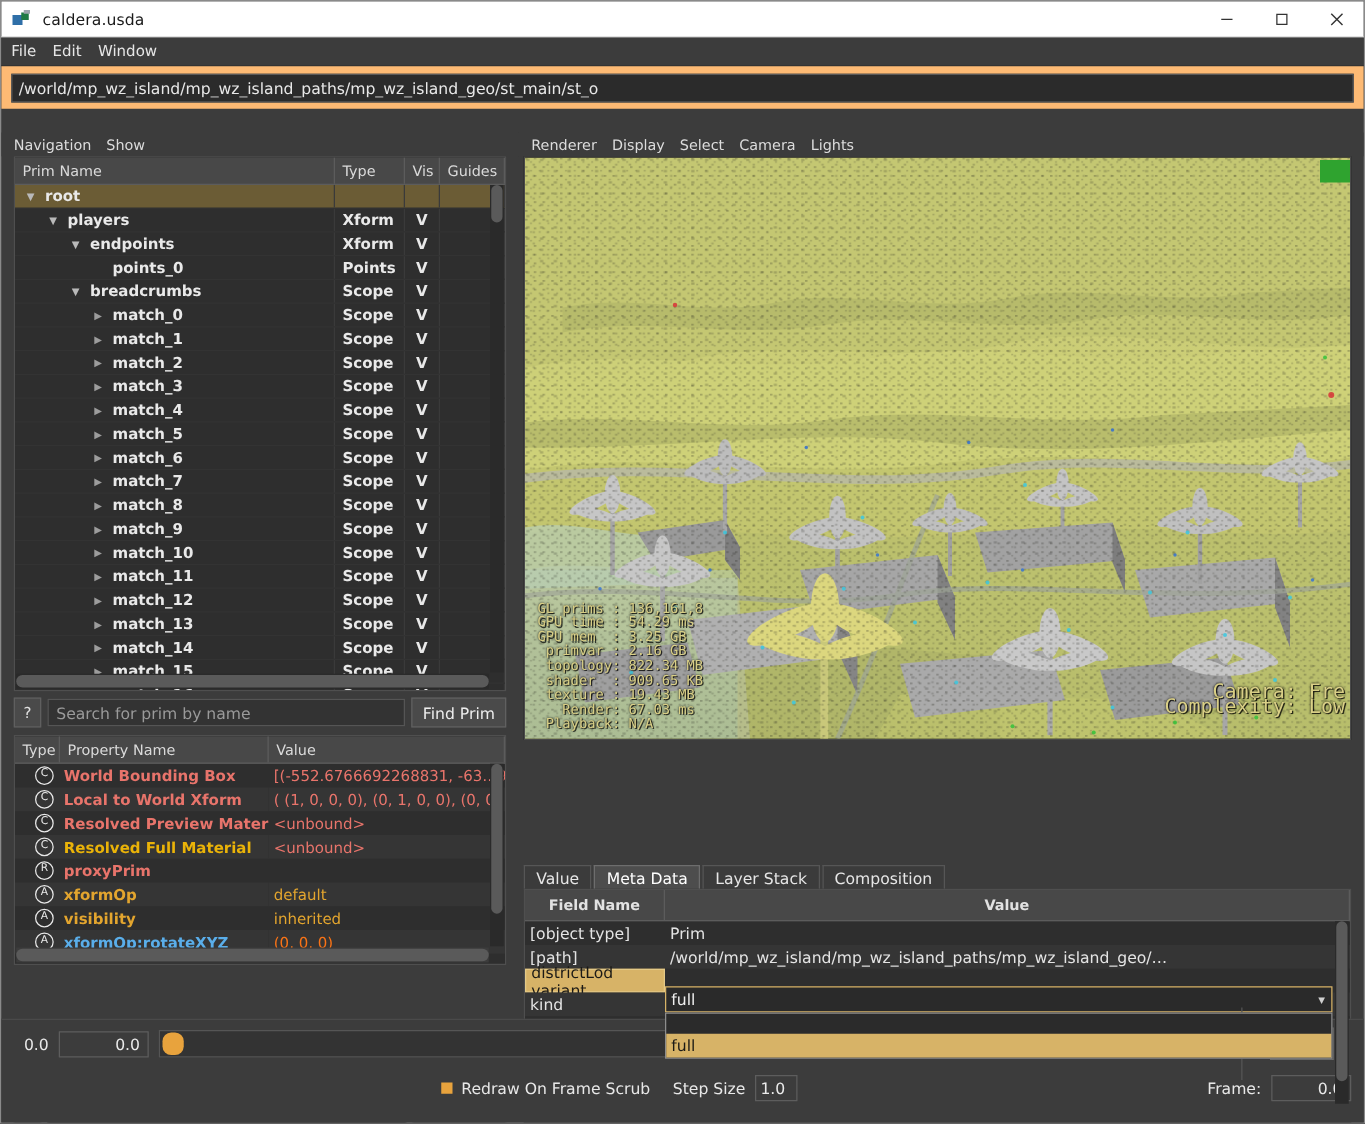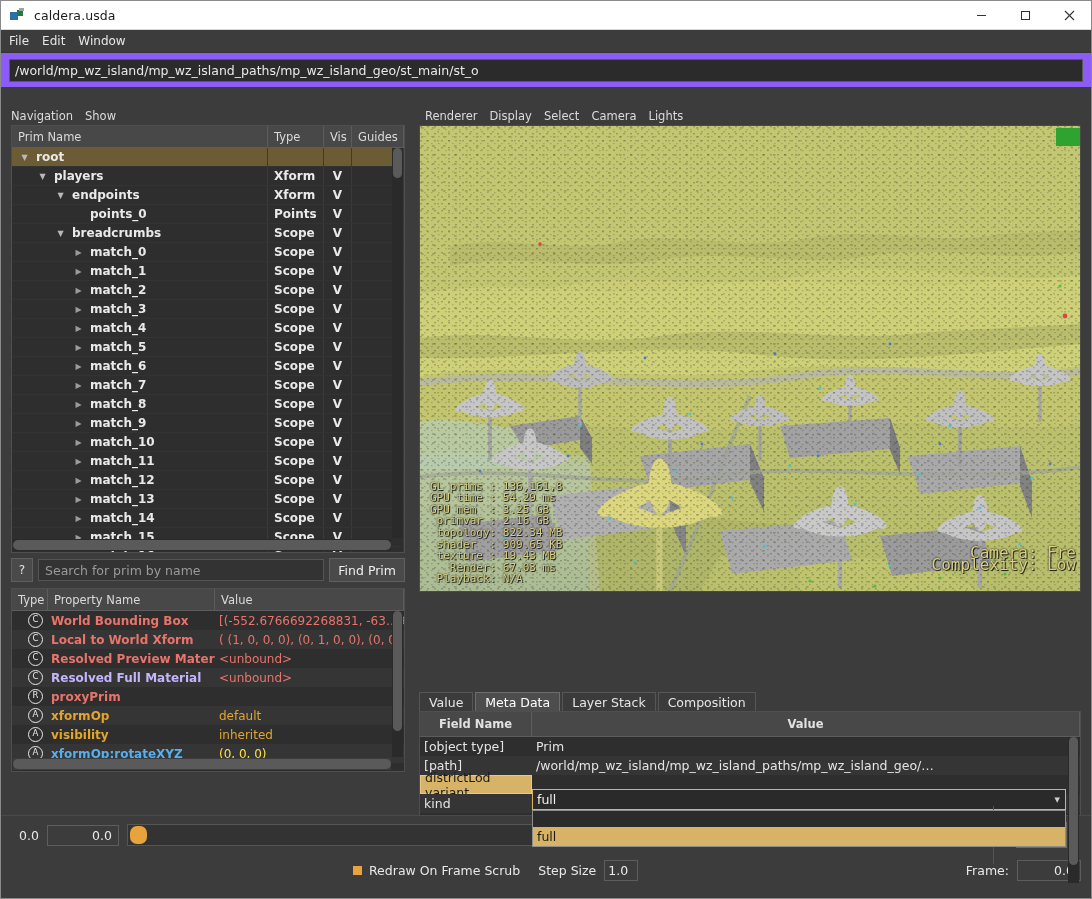--- a/index.html
+++ b/index.html
@@ -19,21 +19,21 @@
   .tb-btn{width:44px;height:28px;display:flex;align-items:center;justify-content:center;
           color:#222;font-size:13px;}
   .tb-btn svg{display:block;}
 
   
   .menubar{height:22px;background:#3c3c3c;display:flex;align-items:center;
            padding-left:8px;gap:13px;border-bottom:1px solid #333;}
   .menubar span{font-size:12px;color:#e6e6e6;}
 
   
-  .pathwrap{padding:6px 8px 5px 8px;background:#8b5cf6;}
+  .pathwrap{padding:6px 8px 5px 8px;background:#fdba74;}
   .pathbar{height:21px;background:#2b2b2b;border:1px solid #595959;
            display:flex;align-items:center;padding:0 5px;}
   .pathbar span{font-size:12.5px;color:#e8e8e8;white-space:nowrap;overflow:hidden;}
 
   
   .main{position:absolute;left:0;right:0;top:105px;bottom:0;}
 
   .panel-head{height:19px;background:#3c3c3c;display:flex;align-items:center;
               gap:12px;padding-left:10px;}
   .panel-head span{font-size:11.5px;color:#dcdcdc;}
@@ -448,21 +448,21 @@
               <div class="p-ico">
                 <span class="badge">C</span>
               </div>
               <div class="p-name" style="color: rgb(232, 116, 107);">Resolved Preview Material</div>
               <div class="p-val" style="color: rgb(232, 116, 107);">&lt;unbound&gt;</div>
             </div>
             <div class="pgrid prow alt">
               <div class="p-ico">
                 <span class="badge">C</span>
               </div>
-              <div class="p-name" style="color: #c4b5fd;">Resolved Full Material</div>
+              <div class="p-name" style="color: #eab308;">Resolved Full Material</div>
               <div class="p-val" style="color: rgb(232, 116, 107);">&lt;unbound&gt;</div>
             </div>
             <div class="pgrid prow">
               <div class="p-ico">
                 <span class="badge">R</span>
               </div>
               <div class="p-name" style="color: rgb(232, 116, 107);">proxyPrim</div>
               <div class="p-val" style="color: rgb(232, 116, 107);"></div>
             </div>
             <div class="pgrid prow alt">
@@ -477,21 +477,21 @@
                 <span class="badge">A</span>
               </div>
               <div class="p-name" style="color: rgb(227, 165, 46);">visibility</div>
               <div class="p-val" style="color: rgb(227, 165, 46);">inherited</div>
             </div>
             <div class="pgrid prow alt">
               <div class="p-ico">
                 <span class="badge">A</span>
               </div>
               <div class="p-name" style="color: rgb(90, 174, 234);">xformOp:rotateXYZ</div>
-              <div class="p-val" style="color: #fde047;">(0, 0, 0)</div>
+              <div class="p-val" style="color: #f97316;">(0, 0, 0)</div>
             </div>
           </div>
         <div class="pscroll-v">
             <i></i>
           </div>
         <div class="pscroll-h">
             <i></i>
           </div>
       </div>
 

